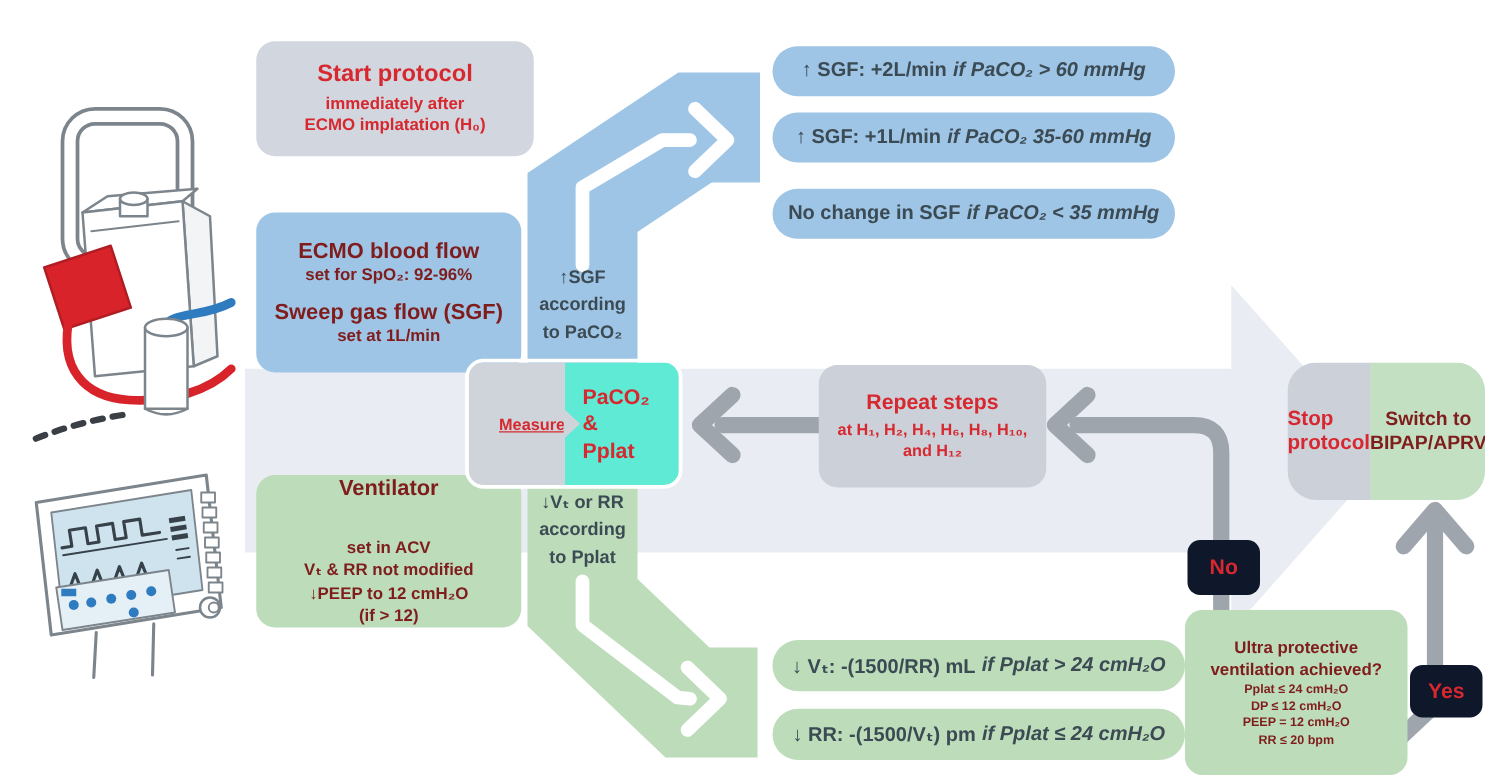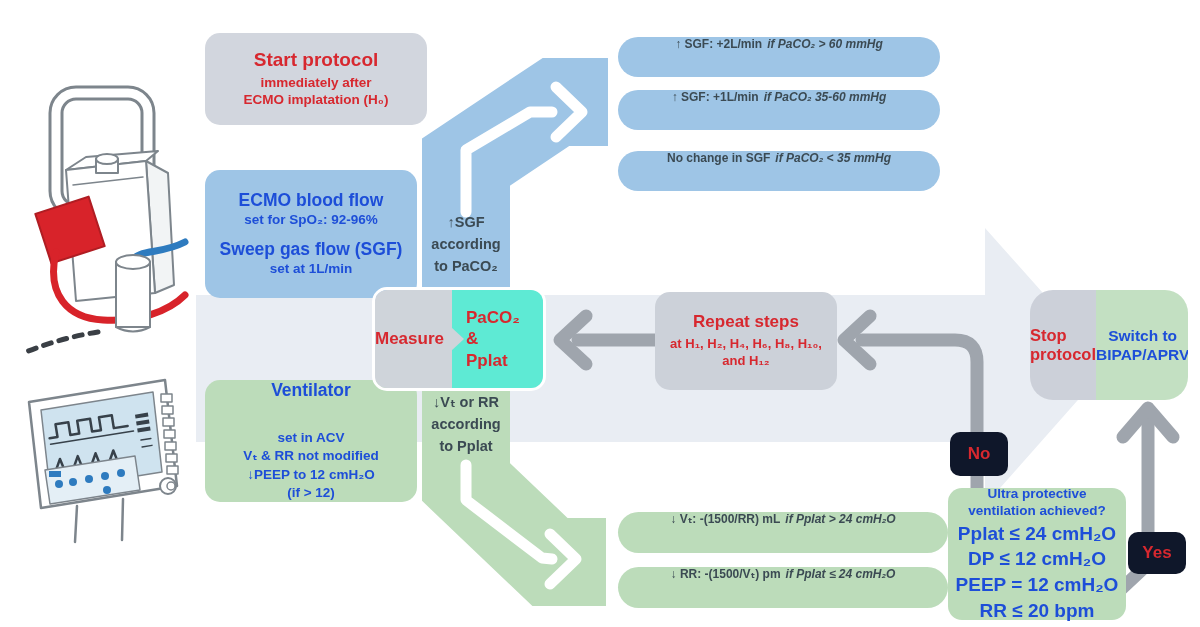--- a/index.html
+++ b/index.html
@@ -7,70 +7,70 @@
     position:relative;width:1200px;height:627px;background:#ffffff;overflow:hidden;
     font-family:"Liberation Sans","DejaVu Sans",sans-serif;font-weight:bold;
   }
   .layer{position:absolute;left:0;top:0;}
   .z1{z-index:1}
 
   .bx{position:absolute;display:flex;flex-direction:column;justify-content:center;
       align-items:center;text-align:center;border-radius:15px;z-index:2;}
   .pre{white-space:pre-line;}
   .red{color:#d7282f;}
-  .dark{color:#1d4ed8;}
+  .dark{color:#7f1d1d;}
 
   .start-box{left:205px;top:33px;width:222px;height:92px;background:#d2d6de;}
   .start-title{font-size:19px;line-height:1.2;}
   .start-sub{font-size:13.5px;line-height:1.3;margin-top:2px;}
 
   .ecmo-box{left:205px;top:170px;width:212px;height:128px;background:#9ec5e6;}
   .vent-box{left:205px;top:380px;width:212px;height:122px;background:#bcdcba;justify-content:space-between;}
   .b-line{font-size:17.5px;line-height:1.2;}
   .s-line{font-size:13.5px;line-height:1.35;}
   .gap-top{margin-top:9px;}
 
-  .pill{position:absolute;display:flex;justify-content:center;
-        border-radius:22px;color:#3b4a53;font-size:12px;z-index:2;white-space:nowrap;}
+  .pill{position:absolute;display:flex;align-items:center;justify-content:center;
+        border-radius:22px;color:#3b4a53;font-size:16px;z-index:2;white-space:nowrap;}
   .pill .cond{font-style:italic;margin-left:5px;}
   .bluepill{background:#9ec5e6;left:618px;width:322px;height:40px;}
   .greenpill{background:#bcdcba;left:618px;width:330px;height:41px;}
   #bp0{top:37px;} #bp1{top:90px;} #bp2{top:151px;}
   #gp0{top:512px;} #gp1{top:567px;}
 
   .band-label{position:absolute;z-index:2;text-align:center;color:#3b4a53;
               font-size:14.5px;line-height:1.5;width:104px;}
   .sgf-label{left:414px;top:212px;}
   .vt-label{left:414px;top:392px;}
 
   .measure-box{position:absolute;left:372px;top:287px;width:174px;height:104px;
       border:3px solid #ffffff;border-radius:15px;display:flex;flex-direction:row;
       overflow:hidden;z-index:3;box-sizing:border-box;}
   .measure-left{flex:1;background:#cfd4da;display:flex;align-items:center;
-      justify-content:flex-start;position:relative;z-index:1;font-size:17px;}
+      justify-content:flex-end;position:relative;z-index:1;font-size:13px;text-decoration:underline;}
   .measure-left .notch{position:absolute;right:-12px;top:50%;transform:translateY(-50%);
       width:0;height:0;border-left:13px solid #cfd4da;
       border-top:12px solid transparent;border-bottom:12px solid transparent;}
   .measure-right{flex:1;background:#5eead4;display:flex;align-items:center;
       padding-left:14px;font-size:17px;line-height:1.25;text-align:left;}
 
   .repeat-box{left:655px;top:292px;width:182px;height:98px;background:#ccd1d9;}
   .repeat-title{font-size:17px;line-height:1.2;}
   .repeat-sub{font-size:13px;line-height:1.35;margin-top:2px;}
 
   .stop-box{position:absolute;left:1030px;top:290px;width:158px;height:110px;
       border-radius:23px;overflow:hidden;display:flex;flex-direction:row;z-index:2;}
   .stop-top{flex:1;background:#ccd0d9;display:flex;align-items:center;
       justify-content:center;font-size:16.5px;}
   .stop-bottom{flex:1.25;background:#c3e0c2;display:flex;align-items:center;
       justify-content:center;font-size:15.5px;line-height:1.25;text-align:center;}
 
   .ultra-box{left:948px;top:488px;width:178px;height:132px;background:#bcdcba;border-radius:14px;}
   .ultra-title{font-size:13.5px;line-height:1.3;}
-  .ultra-lines{font-size:19px;line-height:1.35;margin-top:1px;}
+  .ultra-lines{font-size:10px;line-height:1.35;margin-top:1px;}
 
   .tag{position:absolute;background:#0f172a;border-radius:10px;display:flex;
        align-items:center;justify-content:center;font-size:17px;z-index:3;}
   .no-tag{left:950px;top:432px;width:58px;height:44px;}
   .yes-tag{left:1128px;top:532px;width:58px;height:42px;}
 </style>
 </head>
 <body>
 
 <div id="canvas">

